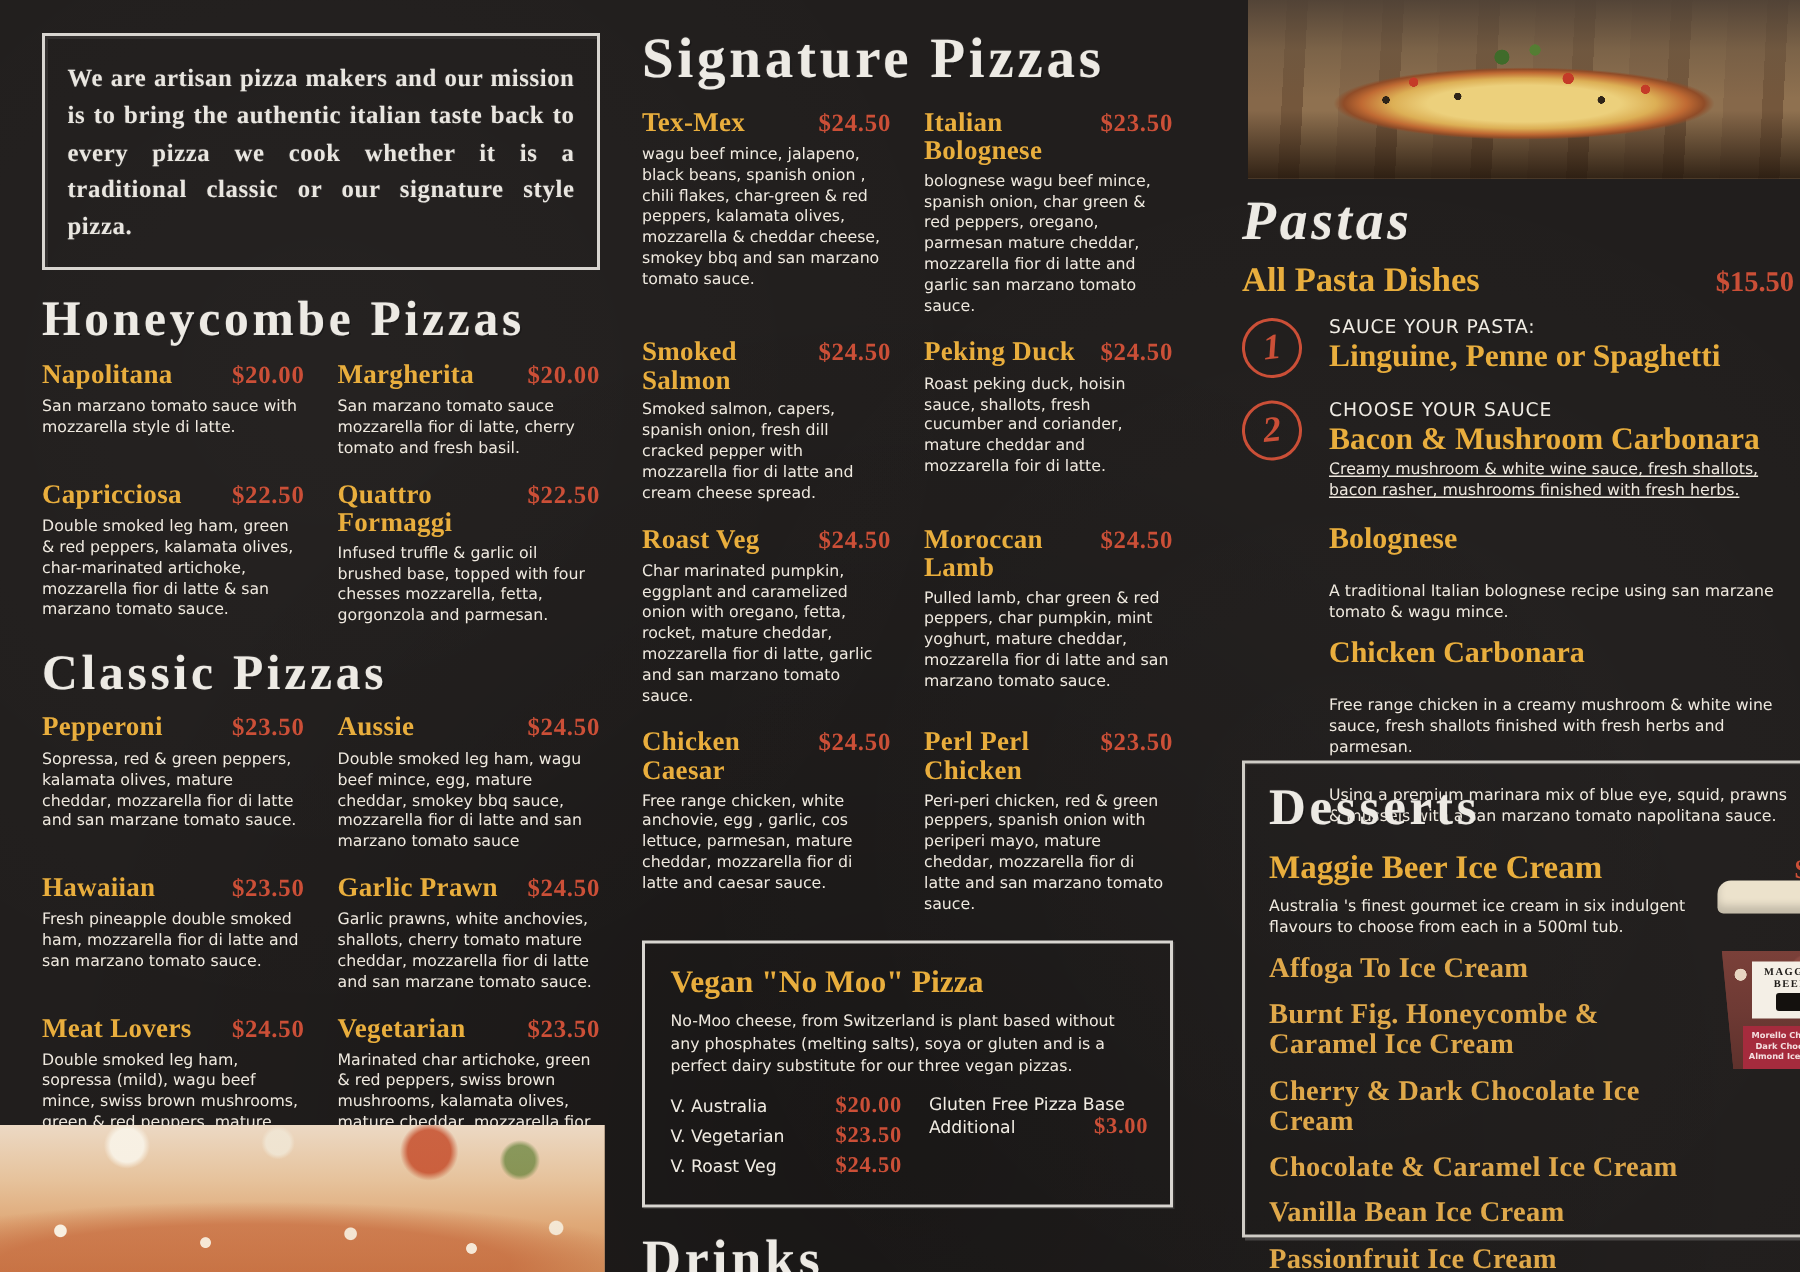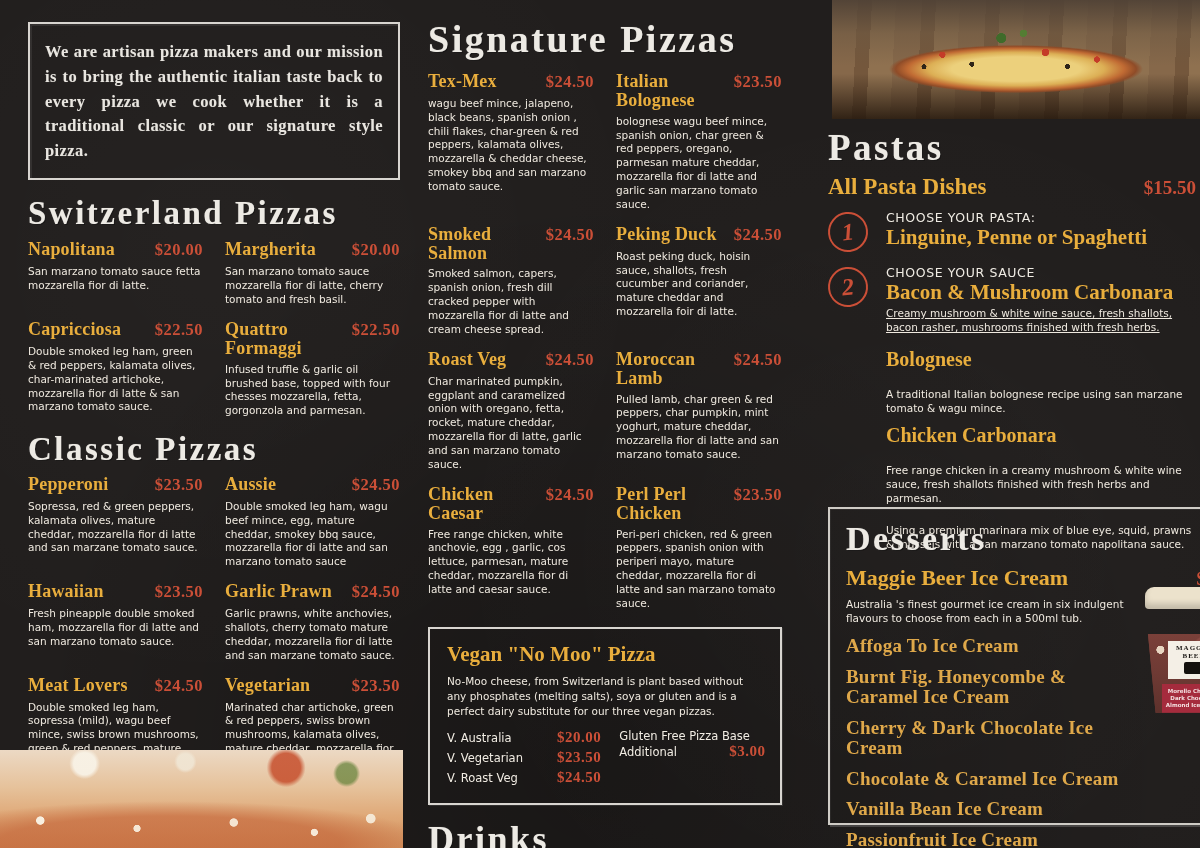--- a/index.html
+++ b/index.html
@@ -24,21 +24,21 @@
   
   .chalk{
     font-family:"Liberation Serif", serif;font-weight:700;color:var(--chalk);
     letter-spacing:2.5px;line-height:1.05;
     text-shadow:0 0 1px rgba(255,255,255,.35), 1px 1px 0 rgba(0,0,0,.4);
   }
   .h-trad{font-size:33px;margin:16px 0 10px;}
   .h-classic{font-size:33px;margin:14px 0 8px;}
   .h-sig{font-size:38px;margin:2px 0 12px;}
   .h-drinks{font-size:36px;margin:16px 0 12px;}
-  .h-pastas{font-size:37px;margin:10px 0 6px;}
+  .h-pastas{font-size:37px;margin:10px 0 6px;font-style:italic;}
   .h-desserts{font-size:34px;margin:0 0 8px;}
 
   
   .intro-box{border:2px solid var(--border);padding:16px 15px 14px;box-shadow:2px 2px 0 rgba(255,255,255,.08) inset;}
   .intro-box p{
     font-family:"Liberation Serif", serif;font-weight:700;font-size:16.5px;
     color:#e9e6e0;line-height:1.5;text-align:justify;letter-spacing:.4px;
     text-shadow:0 0 1px rgba(255,255,255,.25);
   }
 
@@ -164,29 +164,29 @@
   }
 </style>
 </head>
 <body>
 
 <div class="col col-left">
   <div class="intro-box">
     <p>We are artisan pizza makers and our mission is to bring the authentic italian taste back to every pizza we cook whether it is a traditional classic or our signature style pizza.</p>
   </div>
 
-  <h2 class="chalk h-trad">Switzerland Pizzas</h2>
+  <h2 class="chalk h-trad">Honeycombe Pizzas</h2>
   <div class="items">
 
       <div class="item">
         <div class="item-head">
           <span class="item-name">Napolitana</span>
           <span class="item-price">$20.00</span>
         </div>
-        <p class="item-desc">San marzano tomato sauce fetta mozzarella fior di latte.</p>
+        <p class="item-desc">San marzano tomato sauce with mozzarella style di latte.</p>
       </div>
 
       <div class="item">
         <div class="item-head">
           <span class="item-name">Margherita</span>
           <span class="item-price">$20.00</span>
         </div>
         <p class="item-desc">San marzano tomato sauce mozzarella fior di latte, cherry tomato and fresh basil.</p>
       </div>
 
@@ -373,21 +373,21 @@
     <span class="allpasta-price">$15.50</span>
   </div>
 
   <div class="steps">
 
       <div class="step">
         <div class="step-circle">
           <span>1</span>
         </div>
         <div class="step-body">
-          <div class="step-label">CHOOSE YOUR PASTA:</div>
+          <div class="step-label">SAUCE YOUR PASTA:</div>
           <div class="step-value">Linguine, Penne or Spaghetti</div>
 
         </div>
       </div>
 
       <div class="step">
         <div class="step-circle">
           <span>2</span>
         </div>
         <div class="step-body">

